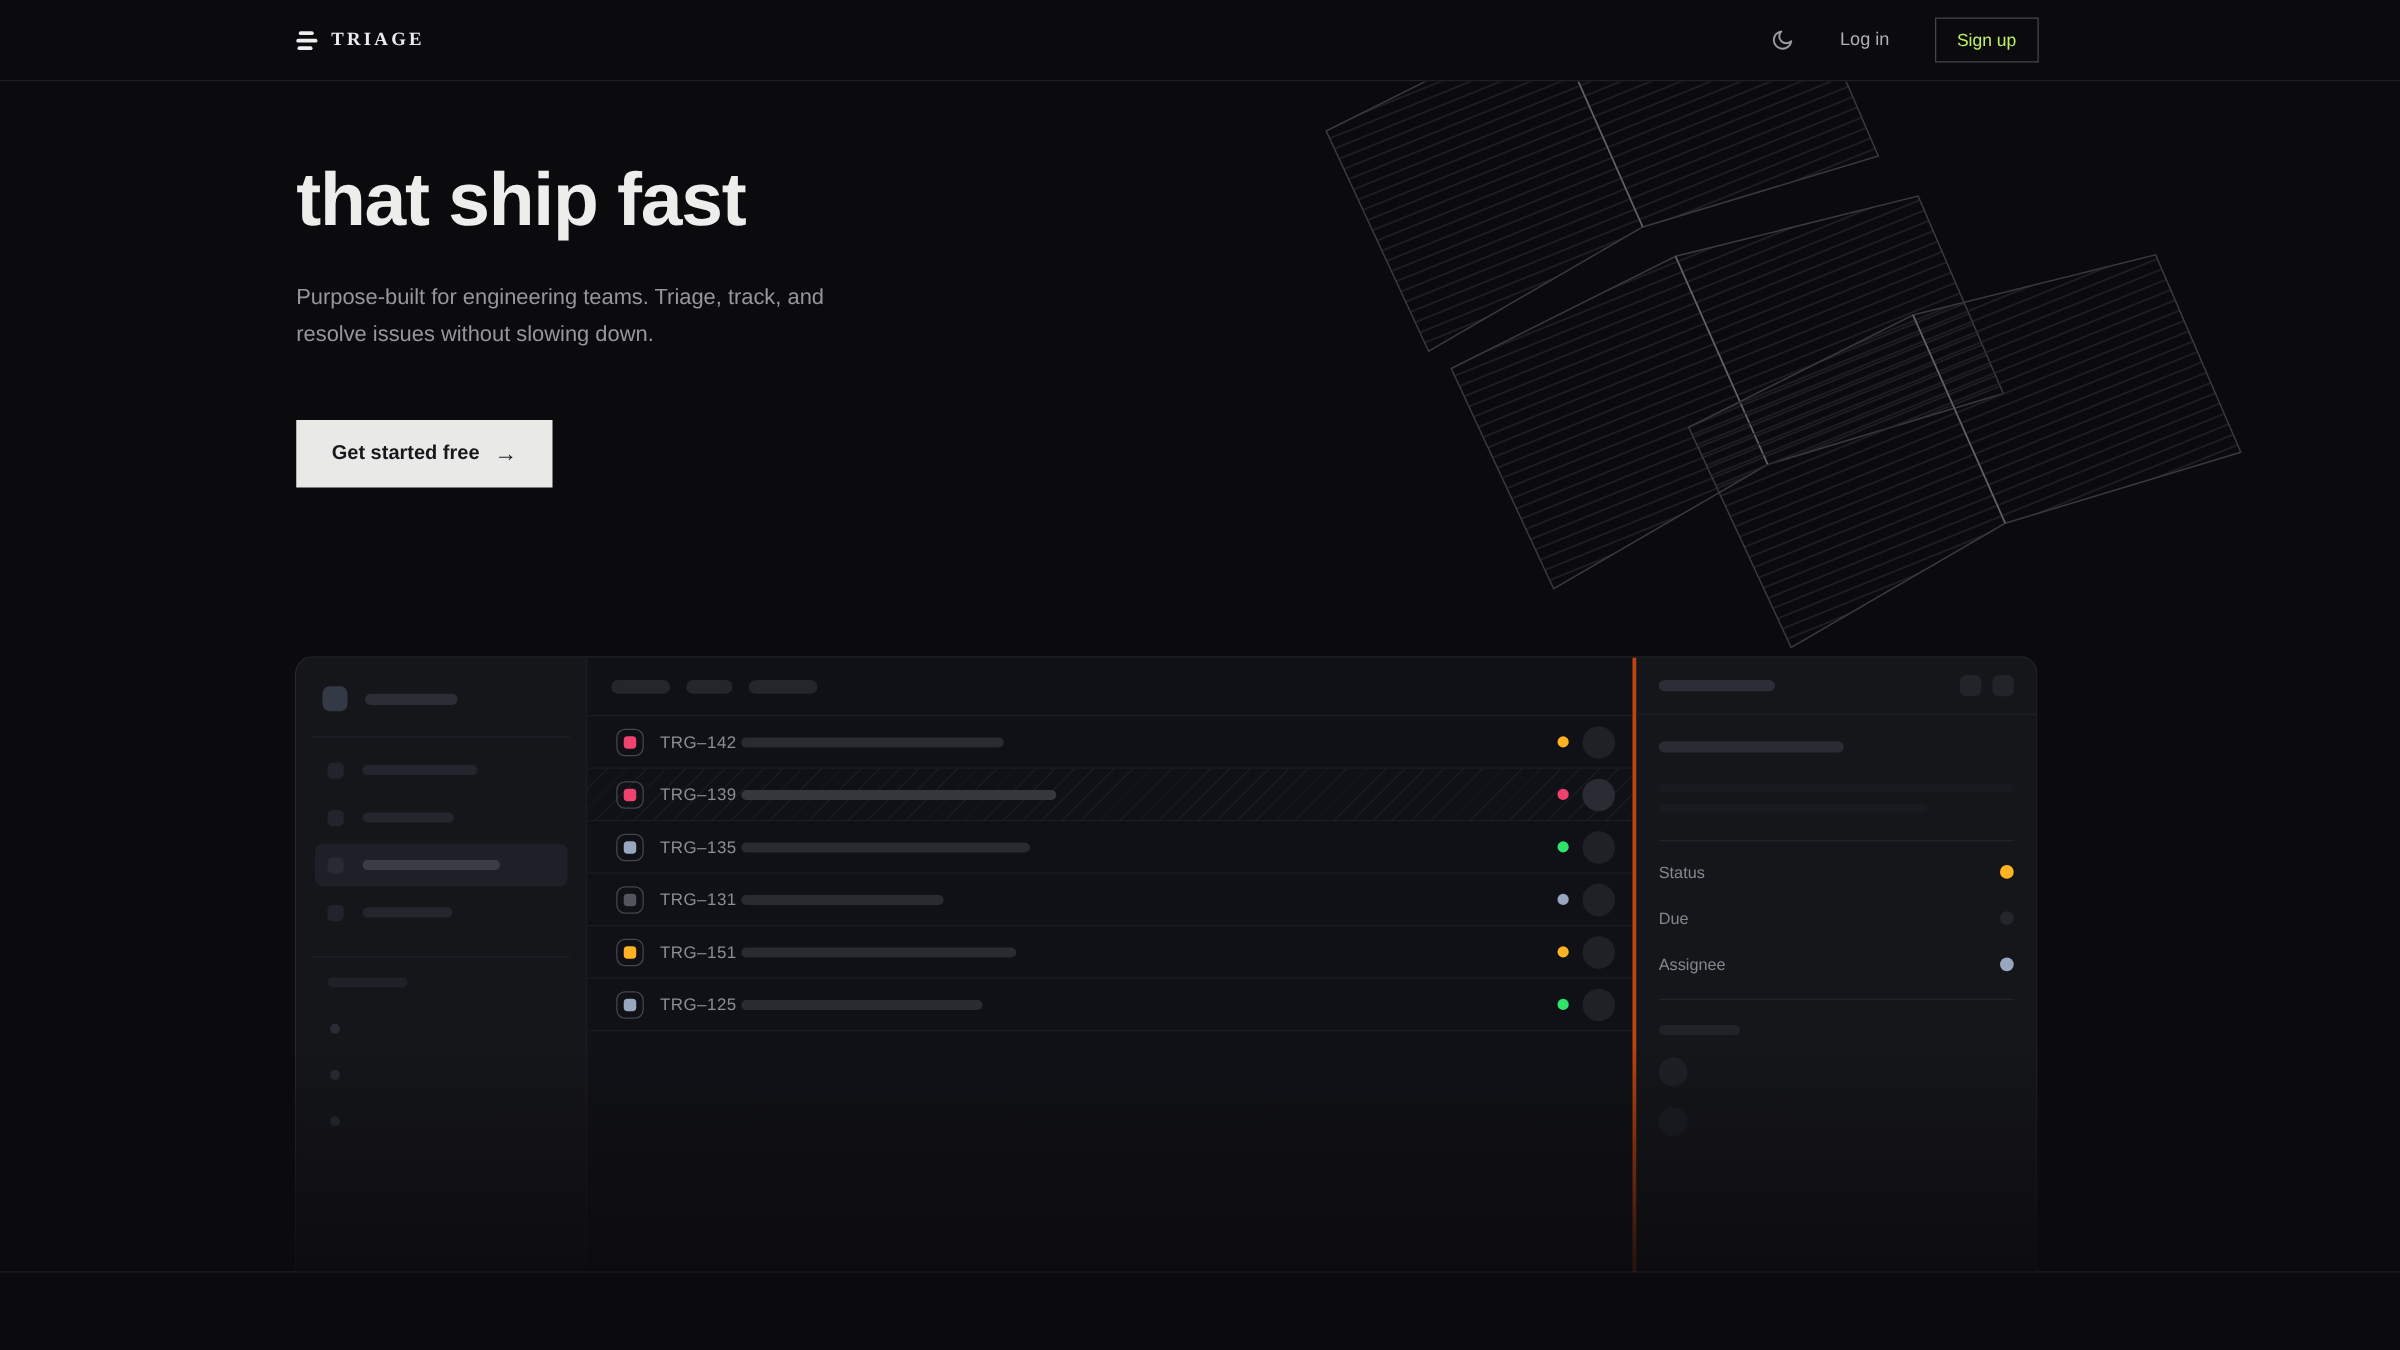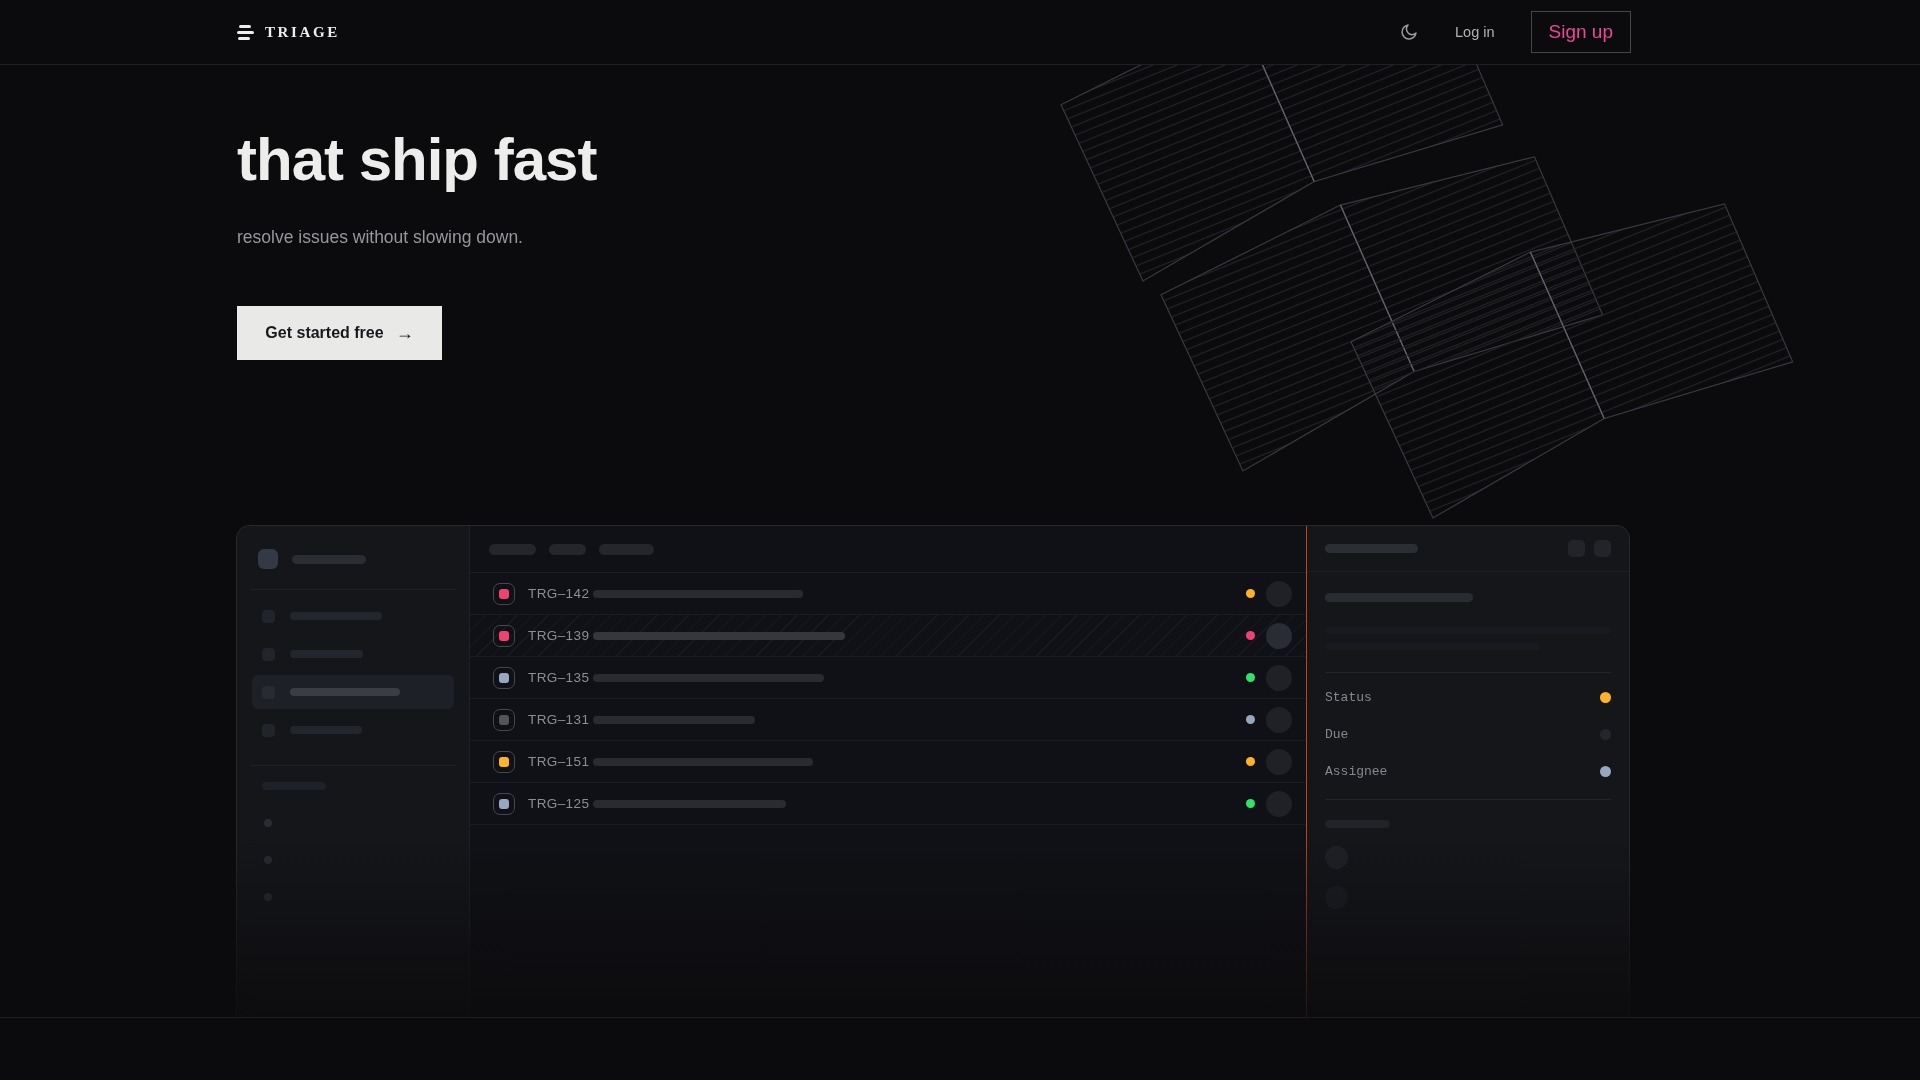--- a/index.html
+++ b/index.html
@@ -7,21 +7,21 @@
   .nav{height:64px;border-bottom:1px solid #1f2026;background:#0b0b0d;position:relative;z-index:6;}
   .nav-inner{margin-left:237px;width:1394px;height:100%;display:flex;align-items:center;}
   .brand{display:flex;align-items:center;gap:11px;font-family:Liberation Serif, serif;}
   .brand-icon{display:flex;flex-direction:column;gap:3px;}
   .brand-icon span{display:block;height:3px;border-radius:1.5px;background:#ededee;}
   .bi1{width:12px;margin-left:2px;}.bi2{width:17px;}.bi3{width:12px;margin-left:1px;}
   .brand-name{font-size:15px;font-weight:700;letter-spacing:2.6px;color:#ececee;}
   .nav-right{margin-left:auto;display:flex;align-items:center;gap:30px;}
   .theme-btn{background:none;border:none;padding:0;cursor:pointer;display:flex;align-items:center;}
   .login{font-size:14.5px;color:#b0b1b6;background:none;border:none;cursor:pointer;}
-  .signup{font-size:19px;color:#ec4899;background:transparent;border:1px solid #45464c;
+  .signup{font-size:14px;color:#bef264;background:transparent;border:1px solid #45464c;
     padding:9px 17px;cursor:pointer;}
   .hero{position:relative;height:952px;border-bottom:1px solid #1e1f24;overflow:hidden;}
   .deco{position:absolute;left:1000px;top:0;z-index:0;pointer-events:none;}
   .hero-content{position:relative;z-index:2;margin-left:237px;width:1394px;}
   h1{margin:0;padding-top:60px;font-size:60px;line-height:70px;font-weight:600;
     letter-spacing:-1px;color:#ededec;}
   h1 span{display:block;}
   .subtitle{margin:27px 0 0;font-size:17.5px;line-height:30px;color:#96979d;}
   .subtitle span{display:block;}
   .cta{margin-top:54px;width:205px;height:54px;background:#e9e9e7;color:#17181b;border:none;
@@ -58,21 +58,21 @@
   .issue-icon{width:22px;height:22px;box-sizing:border-box;border:1.5px solid #45474e;border-radius:7px;
     display:flex;align-items:center;justify-content:center;flex:none;}
   .icon-inner{width:10px;height:10px;border-radius:3px;}
   .row-id{margin-left:13px;font-size:13.5px;letter-spacing:0.4px;color:#8c8e95;width:62px;flex:none;}
   .row-bar{height:8px;border-radius:4px;background:#292b31;margin-left:3px;}
   .hatched .row-bar{background:#35373d;}
   .row-right{margin-left:auto;display:flex;align-items:center;gap:11px;}
   .row-dot{width:9px;height:9px;border-radius:50%;flex:none;}
   .row-avatar{width:26px;height:26px;border-radius:50%;background:#1f2127;flex:none;}
   .hatched .row-avatar{background:#2a2c33;}
-  .panel{width:323px;flex:none;box-sizing:border-box;background:#15161a;border-left:1px solid #c2410c;font-family:Liberation Mono, monospace;}
+  .panel{width:323px;flex:none;box-sizing:border-box;background:#15161a;border-left:3px solid #c2410c;}
   .panel-head{height:46px;box-sizing:border-box;border-bottom:1px solid #1e2026;display:flex;
     align-items:center;padding:0 18px;}
   .panel-head-bar{width:93px;height:9px;border-radius:5px;background:#2c2e35;}
   .panel-btns{margin-left:auto;display:flex;gap:9px;}
   .ph-btn{width:17px;height:17px;border-radius:5px;background:#232429;border:none;cursor:pointer;}
   .panel-body{padding:0 18px;}
   .pb-title{width:148px;height:9px;border-radius:5px;background:#2a2c33;margin-top:21px;}
   .pb-line{height:7px;border-radius:4px;background:#191a1f;}
   .pb-line1{margin-top:25px;}
   .pb-line2{width:215px;margin-top:9px;}
@@ -135,20 +135,21 @@
       <polygon points="200,0 398,28 402,200 206,182" fill="url(#hl)"></polygon>
       <line x1="200" y1="0" x2="206" y2="182" stroke="#60616a"></line>
     </g>
   </svg>
 
   <div class="hero-content">
     <h1>
       <span>that ship fast</span>
     </h1>
     <p class="subtitle">
+      <span>Purpose-built for engineering teams. Triage, track, and</span>
       <span>resolve issues without slowing down.</span>
     </p>
     <button class="cta">
       <span>Get started free</span>
       <span class="arrow">→</span>
     </button>
   </div>
 
   <div class="mockup">
 

